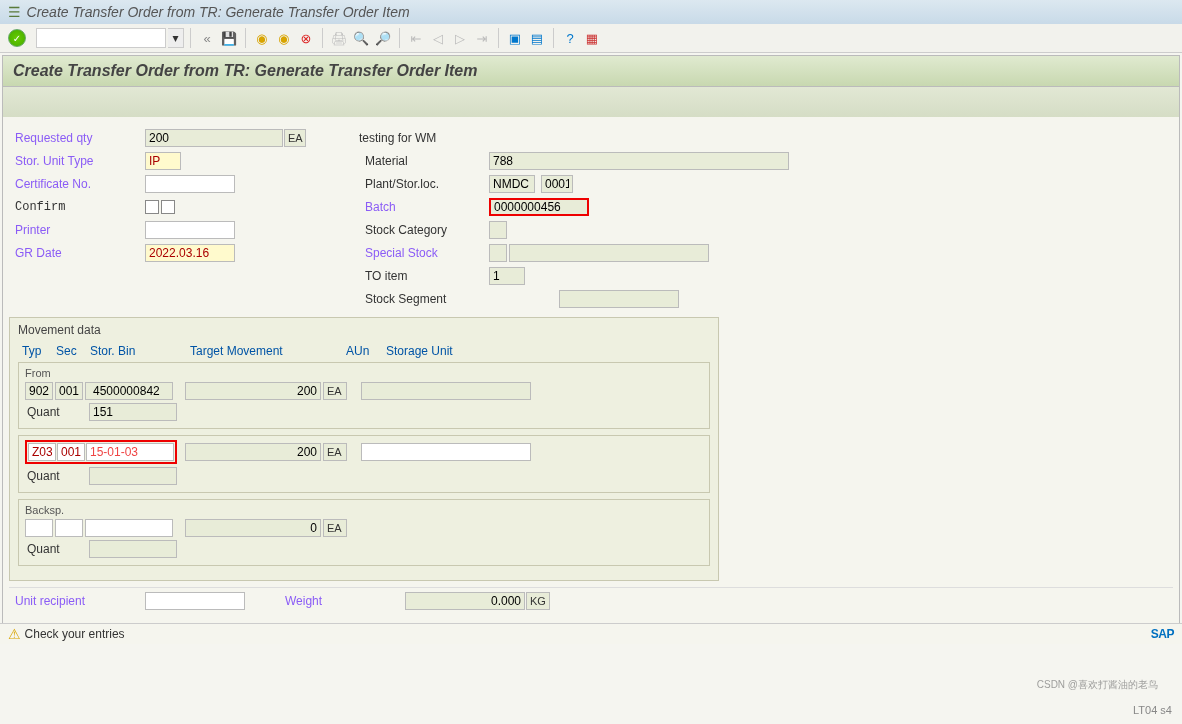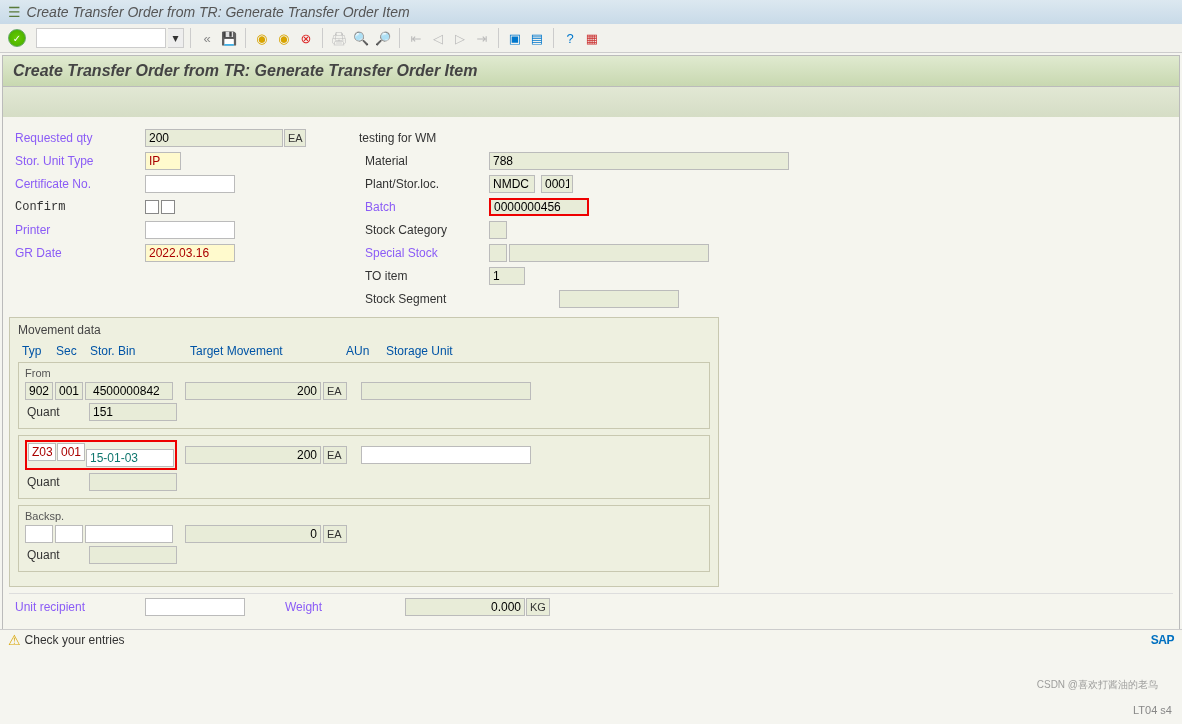--- a/index.html
+++ b/index.html
@@ -184,21 +184,21 @@
         <span style="width:62px;padding-left:2px">Quant</span>
         <input class="fld fld-ro" style="width: 88px;" value="151">
       </div>
     </div>
 
     <div class="inner-frame">
       <div class="data-line">
         <span class="highlight-box-red">
           <input class="fld" style="width: 28px; color: rgb(170, 0, 0);" value="Z03">
           <input class="fld" style="width: 28px; color: rgb(170, 0, 0);" value="001">
-          <input class="fld" style="width: 88px; color: #0f766e; margin-top: 6px;" value="15-01-03">
+          <input class="fld" style="width: 88px; color: #ef4444;" value="15-01-03">
         </span>
         <span style="width:4px"></span>
         <input class="fld fld-ro" style="width: 136px; text-align: right;" value="200">
         <span class="unit" style="width:24px">EA</span>
         <span style="width:10px"></span>
         <input class="fld" style="width: 170px;" value="">
       </div>
       <div class="data-line">
         <span style="width:62px;padding-left:2px">Quant</span>
         <input class="fld fld-ro" style="width: 88px;" value="">

